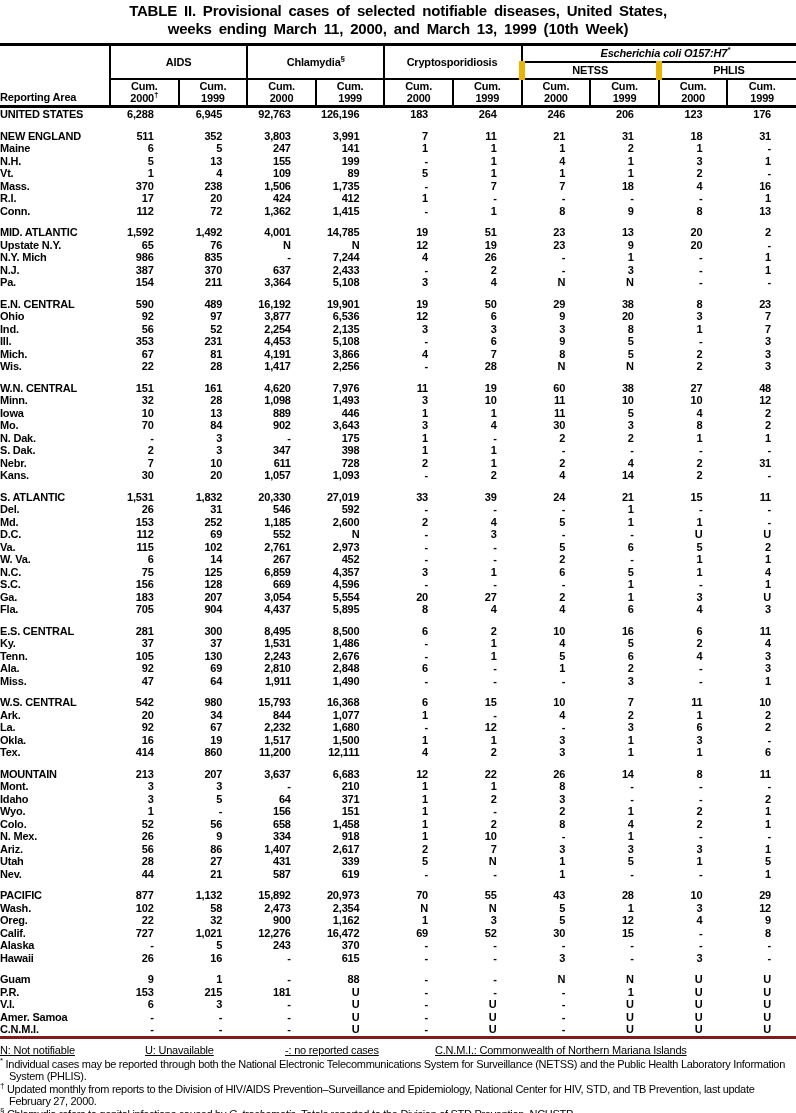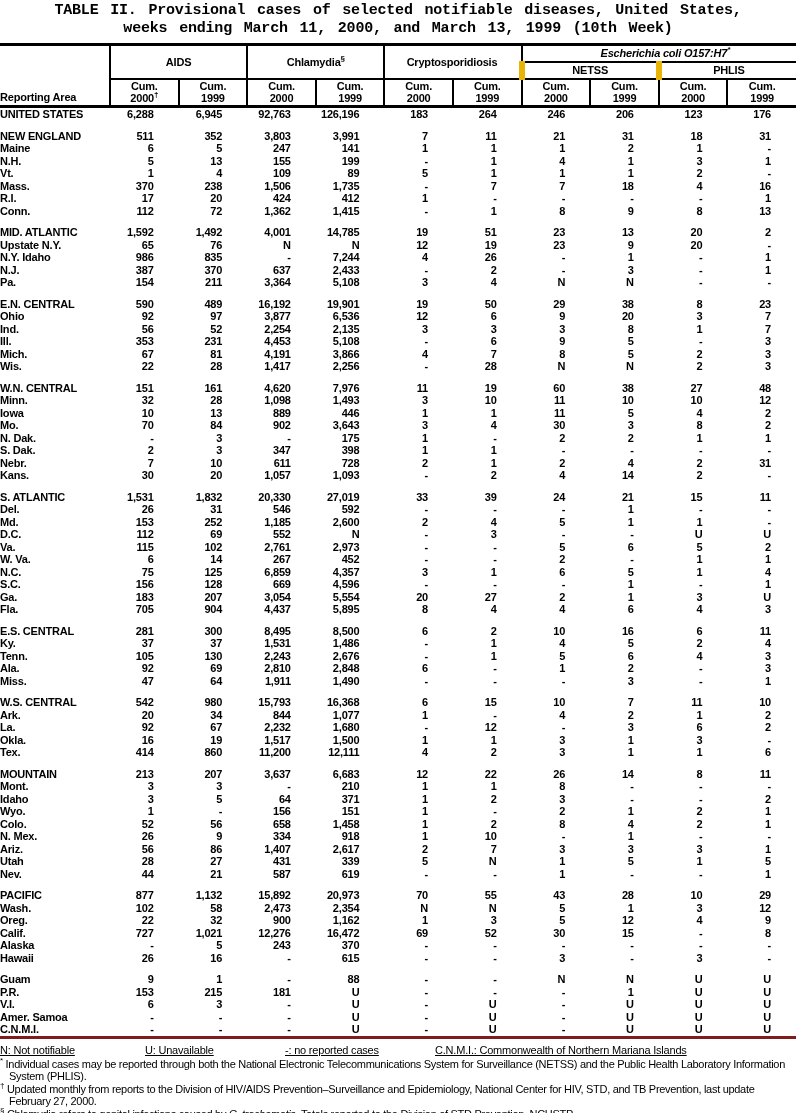--- a/index.html
+++ b/index.html
@@ -6,21 +6,21 @@
   html, body { background: #ffffff; }
   body {
     width: 796px;
     font-family: "Liberation Sans", "DejaVu Sans", sans-serif;
     color: #000;
     -webkit-font-smoothing: none;
   }
   .page { width: 796px; height: 1113px; overflow: hidden; background: #fff; }
 
   
-  .title-block { text-align: center; padding-top: 2px; font-family: Liberation Mono, monospace; }
+  .title-block { text-align: center; padding-top: 2px; }
   .title-line {
     font-size: 15px; font-weight: bold; line-height: 18px;
     letter-spacing: -0.2px; word-spacing: 3px;
   }
 
   
   table.main {
     width: 796px; border-collapse: collapse; table-layout: fixed;
     margin-top: 5px;
     border-top: 3px solid #000;
@@ -261,21 +261,21 @@
           <td class="num">N</td>
           <td class="num">N</td>
           <td class="num">12</td>
           <td class="num">19</td>
           <td class="num">23</td>
           <td class="num">9</td>
           <td class="num">20</td>
           <td class="num">-</td>
         </tr>
         <tr>
-          <td class="area">N.Y. Idaho</td>
+          <td class="area">N.Y. Mich</td>
           <td class="num">986</td>
           <td class="num">835</td>
           <td class="num">-</td>
           <td class="num">7,244</td>
           <td class="num">4</td>
           <td class="num">26</td>
           <td class="num">-</td>
           <td class="num">1</td>
           <td class="num">-</td>
           <td class="num">1</td>

